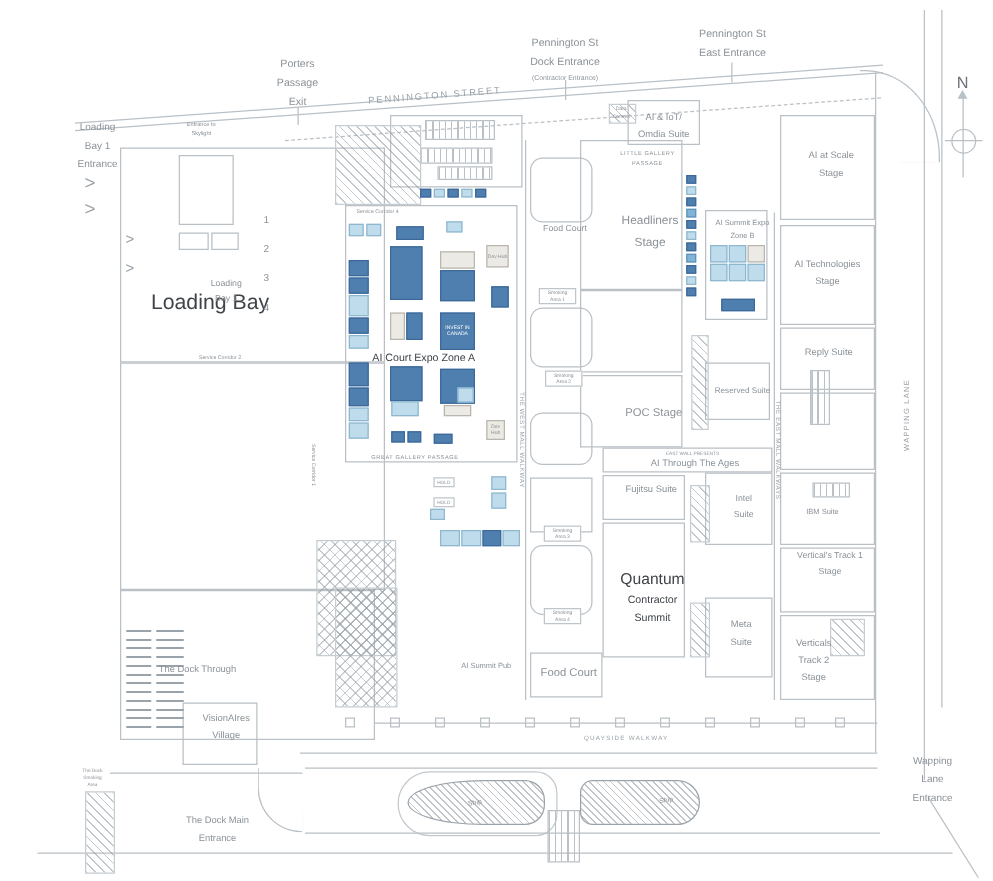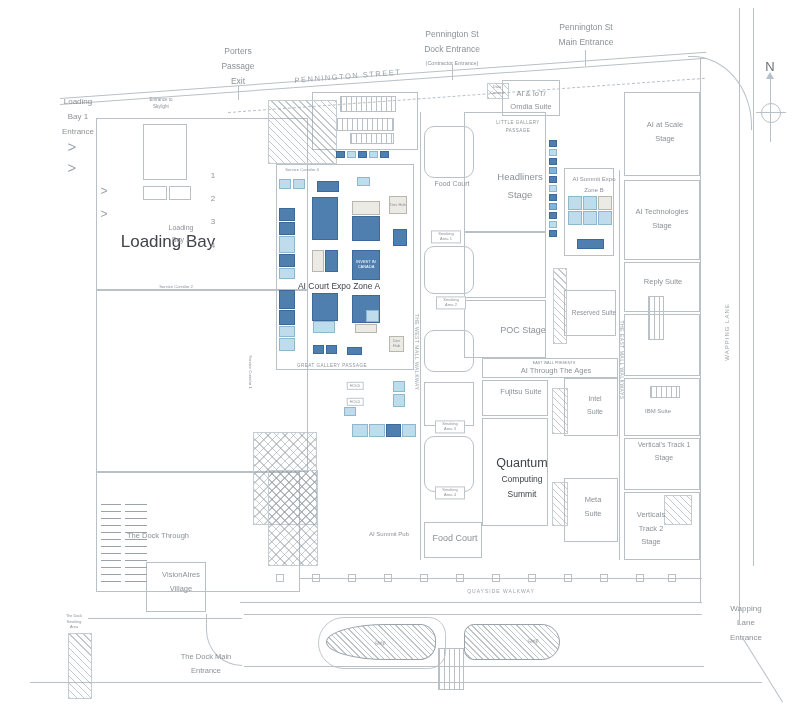--- a/index.html
+++ b/index.html
@@ -189,21 +189,21 @@
     <div class="booth" style="left: 352px; top: 424px; width: 16px; height: 13px; background: rgb(190, 220, 236); border: 1px solid rgb(143, 184, 207);"></div>
     <div class="booth" style="left: 369px; top: 424px; width: 16px; height: 13px; background: rgb(190, 220, 236); border: 1px solid rgb(143, 184, 207);"></div>
     <div class="booth" style="left: 386px; top: 424px; width: 15px; height: 13px; background: rgb(79, 127, 174); border: 1px solid rgb(60, 105, 154); color: rgb(255, 255, 255);"></div>
     <div class="booth" style="left: 402px; top: 424px; width: 14px; height: 13px; background: rgb(190, 220, 236); border: 1px solid rgb(143, 184, 207);"></div>
     <div class="booth" style="left: 344px; top: 407px; width: 12px; height: 9px; background: rgb(190, 220, 236); border: 1px solid rgb(143, 184, 207);"></div>
     <div class="booth" style="left: 393px; top: 381px; width: 12px; height: 11px; background: rgb(190, 220, 236); border: 1px solid rgb(143, 184, 207);"></div>
     <div class="booth" style="left: 393px; top: 394px; width: 12px; height: 13px; background: rgb(190, 220, 236); border: 1px solid rgb(143, 184, 207);"></div>
     <div class="lbl" style="left: 238px; top: 66px; font-size: 8.5px; width: 40px; line-height: 1.75; color: rgb(139, 146, 152); transform: translate(-50%, -50%); text-align: center;">Porters Passage Exit</div>
     <div class="lbl" style="left: 452px; top: 42px; font-size: 8.5px; width: 62px; line-height: 1.8; color: rgb(139, 146, 152); transform: translate(-50%, -50%);">Pennington St Dock Entrance</div>
     <div class="lbl" style="left: 452px; top: 63px; font-size: 5.5px; white-space: nowrap; color: rgb(139, 146, 152); transform: translate(-50%, -50%);">(Contractor Entrance)</div>
-    <div class="lbl" style="left: 586px; top: 35px; font-size: 8.5px; width: 62px; line-height: 1.8; color: rgb(139, 146, 152); transform: translate(-50%, -50%);">Pennington St Main Entrance</div>
+    <div class="lbl" style="left: 586px; top: 35px; font-size: 8.5px; width: 62px; line-height: 1.8; color: rgb(139, 146, 152); transform: translate(-50%, -50%);">Pennington St East Entrance</div>
     <div class="lbl" style="left: 348px; top: 77px; font-size: 7.5px; white-space: nowrap; letter-spacing: 1.5px; color: rgb(154, 162, 168); transform: translate(-50%, -50%) rotate(-4.5deg);">PENNINGTON STREET</div>
     <div class="lbl" style="left: 78px; top: 117px; font-size: 8px; width: 40px; line-height: 1.85; color: rgb(139, 146, 152); transform: translate(-50%, -50%);">Loading Bay 1 Entrance</div>
     <div class="lbl" style="left: 161px; top: 103px; font-size: 4.5px; width: 26px; line-height: 1.6; color: rgb(139, 146, 152); transform: translate(-50%, -50%);">Entrance to Skylight</div>
     <div class="lbl" style="left: 168px; top: 242px; font-size: 17px; white-space: nowrap; color: rgb(63, 68, 73); transform: translate(-50%, -50%);">Loading Bay</div>
     <div class="lbl" style="left: 181px; top: 234px; font-size: 7px; width: 34px; line-height: 1.7; color: rgb(139, 146, 152); transform: translate(-50%, -50%);">Loading Bay 1</div>
     <div class="lbl" style="left: 213px; top: 176px; font-size: 8px; white-space: nowrap; color: rgb(139, 146, 152); transform: translate(-50%, -50%);">1</div>
     <div class="lbl" style="left: 213px; top: 199px; font-size: 8px; white-space: nowrap; color: rgb(139, 146, 152); transform: translate(-50%, -50%);">2</div>
     <div class="lbl" style="left: 213px; top: 222px; font-size: 8px; white-space: nowrap; color: rgb(139, 146, 152); transform: translate(-50%, -50%);">3</div>
     <div class="lbl" style="left: 213px; top: 246px; font-size: 8px; white-space: nowrap; color: rgb(139, 146, 152); transform: translate(-50%, -50%);">4</div>
     <div class="lbl" style="left: 176px; top: 287px; font-size: 4.2px; white-space: nowrap; color: rgb(139, 146, 152); transform: translate(-50%, -50%);">Service Corridor 2</div>
@@ -224,32 +224,32 @@
     <div class="lbl" style="left: 523px; top: 330px; font-size: 9px; white-space: nowrap; color: rgb(139, 146, 152); transform: translate(-50%, -50%);">POC Stage</div>
     <div class="lbl" style="left: 554px; top: 363px; font-size: 3.8px; white-space: nowrap; color: rgb(139, 146, 152); transform: translate(-50%, -50%);">EAST WALL PRESENTS</div>
     <div class="lbl" style="left: 556px; top: 371px; font-size: 7.5px; white-space: nowrap; color: rgb(139, 146, 152); transform: translate(-50%, -50%);">AI Through The Ages</div>
     <div class="lbl" style="left: 521px; top: 392px; font-size: 7.5px; white-space: nowrap; color: rgb(139, 146, 152); transform: translate(-50%, -50%);">Fujitsu Suite</div>
     <div class="lbl" style="left: 595px; top: 406px; font-size: 7px; width: 24px; line-height: 1.8; color: rgb(139, 146, 152); transform: translate(-50%, -50%);">Intel Suite</div>
     <div class="lbl" style="left: 658px; top: 411px; font-size: 6px; white-space: nowrap; color: rgb(139, 146, 152); transform: translate(-50%, -50%);">IBM Suite</div>
     <div class="lbl" style="left: 664px; top: 452px; font-size: 7px; width: 72px; line-height: 1.8; color: rgb(139, 146, 152); transform: translate(-50%, -50%);">Vertical's Track 1 Stage</div>
     <div class="lbl" style="left: 593px; top: 507px; font-size: 7.5px; width: 26px; line-height: 1.9; color: rgb(139, 146, 152); transform: translate(-50%, -50%);">Meta Suite</div>
     <div class="lbl" style="left: 651px; top: 528px; font-size: 7.5px; width: 40px; line-height: 1.8; color: rgb(139, 146, 152); transform: translate(-50%, -50%);">Verticals Track 2 Stage</div>
     <div class="lbl" style="left: 522px; top: 463px; font-size: 12.5px; white-space: nowrap; color: rgb(63, 68, 73); transform: translate(-50%, -50%);">Quantum</div>
-    <div class="lbl" style="left: 522px; top: 480px; font-size: 8.5px; white-space: nowrap; color: rgb(63, 68, 73); transform: translate(-50%, -50%);">Computing</div>
+    <div class="lbl" style="left: 522px; top: 480px; font-size: 8.5px; white-space: nowrap; color: rgb(63, 68, 73); transform: translate(-50%, -50%);">Contractor</div>
     <div class="lbl" style="left: 522px; top: 495px; font-size: 8.5px; white-space: nowrap; color: rgb(63, 68, 73); transform: translate(-50%, -50%);">Summit</div>
     <div class="lbl" style="left: 455px; top: 538px; font-size: 9px; white-space: nowrap; color: rgb(139, 146, 152); transform: translate(-50%, -50%);">Food Court</div>
     <div class="lbl" style="left: 389px; top: 534px; font-size: 6px; white-space: nowrap; color: rgb(139, 146, 152); transform: translate(-50%, -50%);">AI Summit Pub</div>
     <div class="lbl" style="left: 501px; top: 592px; font-size: 5px; white-space: nowrap; letter-spacing: 1px; color: rgb(154, 162, 168); transform: translate(-50%, -50%);">QUAYSIDE WALKWAY</div>
     <div class="lbl" style="left: 380px; top: 643px; font-size: 5.5px; white-space: nowrap; color: rgb(139, 146, 152); transform: translate(-50%, -50%) rotate(-8deg);">Ship</div>
     <div class="lbl" style="left: 533px; top: 641px; font-size: 5.5px; white-space: nowrap; color: rgb(139, 146, 152); transform: translate(-50%, -50%) rotate(-8deg);">Ship</div>
     <div class="lbl" style="left: 727px; top: 332px; font-size: 6px; white-space: nowrap; letter-spacing: 1px; color: rgb(154, 162, 168); transform: translate(-50%, -50%) rotate(-90deg);">WAPPING LANE</div>
     <div class="lbl" style="left: 746px; top: 624px; font-size: 8px; width: 44px; line-height: 1.8; color: rgb(139, 146, 152); transform: translate(-50%, -50%);">Wapping Lane Entrance</div>
     <div class="lbl" style="left: 158px; top: 536px; font-size: 7.5px; white-space: nowrap; color: rgb(139, 146, 152); transform: translate(-50%, -50%);">The Dock Through</div>
     <div class="lbl" style="left: 181px; top: 581px; font-size: 7.5px; width: 50px; line-height: 1.8; color: rgb(139, 146, 152); transform: translate(-50%, -50%);">VisionAIres Village</div>
-    <div class="lbl" style="left: 174px; top: 663px; font-size: 7.5px; width: 64px; line-height: 1.8; color: rgb(139, 146, 152); transform: translate(-50%, -50%); margin-left: 32px;">The Dock Main Entrance</div>
+    <div class="lbl" style="left: 174px; top: 663px; font-size: 7.5px; width: 64px; line-height: 1.8; color: rgb(139, 146, 152); transform: translate(-50%, -50%);">The Dock Main Entrance</div>
     <div class="lbl" style="left: 74px; top: 623px; font-size: 3.8px; width: 20px; line-height: 1.5; color: rgb(139, 146, 152); transform: translate(-50%, -50%);">The Dock Smoking Area</div>
     <div class="lbl" style="left: 416px; top: 352px; font-size: 5px; white-space: nowrap; letter-spacing: 0.5px; color: rgb(154, 162, 168); transform: translate(-50%, -50%) rotate(90deg);">THE WEST MALL WALKWAY</div>
     <div class="lbl" style="left: 621px; top: 360px; font-size: 5px; white-space: nowrap; letter-spacing: 0.5px; color: rgb(154, 162, 168); transform: translate(-50%, -50%) rotate(90deg);">THE EAST MALL WALKWAYS</div>
     <div class="lbl box" style="left: 446px; top: 237px; font-size: 4px; width: 24px; color: rgb(139, 146, 152); transform: translate(-50%, -50%);">Smoking Area 1</div>
     <div class="lbl box" style="left: 451px; top: 303px; font-size: 4px; width: 24px; color: rgb(139, 146, 152); transform: translate(-50%, -50%);">Smoking Area 2</div>
     <div class="lbl box" style="left: 450px; top: 427px; font-size: 4px; width: 24px; color: rgb(139, 146, 152); transform: translate(-50%, -50%);">Smoking Area 3</div>
     <div class="lbl box" style="left: 450px; top: 493px; font-size: 4px; width: 24px; color: rgb(139, 146, 152); transform: translate(-50%, -50%);">Smoking Area 4</div>
     <div class="lbl box" style="left: 355px; top: 386px; font-size: 3.8px; white-space: nowrap; color: rgb(139, 146, 152); transform: translate(-50%, -50%);">HOLD</div>
     <div class="lbl box" style="left: 355px; top: 402px; font-size: 3.8px; white-space: nowrap; color: rgb(139, 146, 152); transform: translate(-50%, -50%);">HOLD</div>
     <div class="lbl" style="left: 72px; top: 147px; font-size: 15px; white-space: nowrap; color: rgb(154, 162, 168); transform: translate(-50%, -50%);">&gt;</div>

